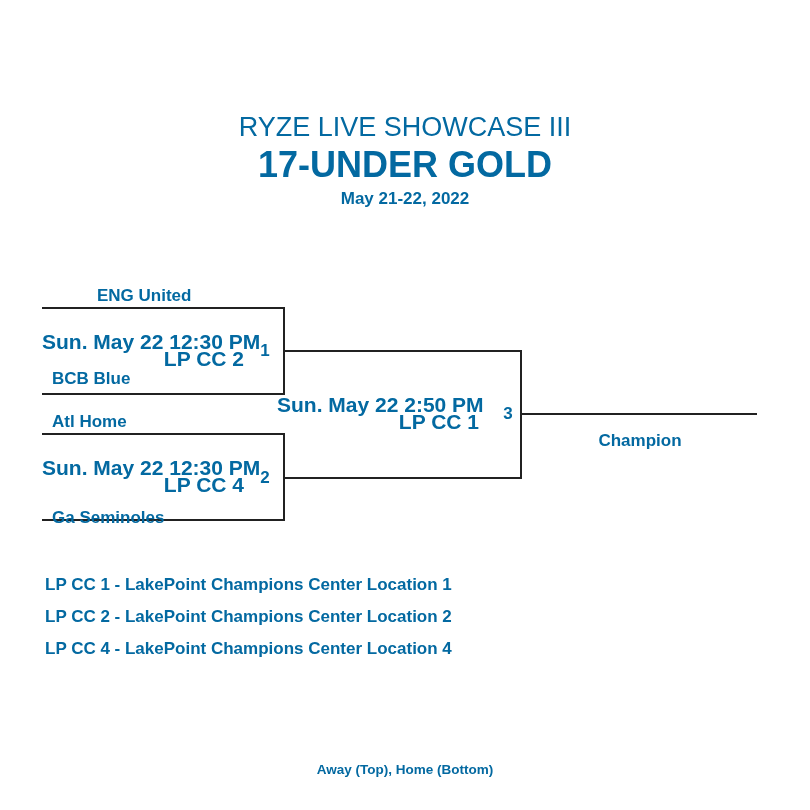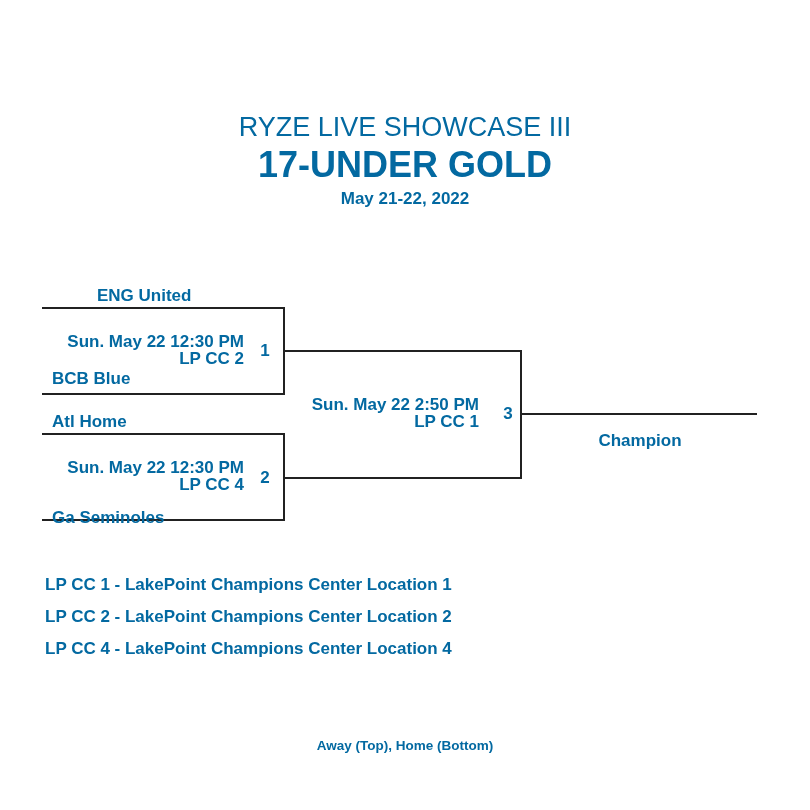--- a/index.html
+++ b/index.html
@@ -12,25 +12,25 @@
     overflow:hidden;
   }
   .abs{position:absolute;font-weight:bold;}
   .ctr{left:0;width:810px;text-align:center;}
   .event-title{top:112px;font-size:27px;line-height:31px;font-weight:500;}
   .division-title{top:144px;font-size:36px;line-height:42px;font-weight:700;}
   .event-dates{top:188px;font-size:17px;line-height:21px;}
   .hline{height:2px;background:#212121;}
   .vline{width:2px;background:#212121;}
   .team{font-size:17px;line-height:20px;font-weight:700;white-space:nowrap;}
-  .sched{width:202px;text-align:right;font-size:17px;line-height:17px;white-space:nowrap;}
+  .sched{width:202px;text-align:right;font-size:21px;line-height:17px;white-space:nowrap;}
   .gamenum{width:14px;text-align:center;font-size:17px;line-height:17px;}
   .champion{left:523px;width:234px;text-align:center;font-size:17px;line-height:21px;}
   .legend-item{left:45px;font-size:17px;line-height:17px;white-space:nowrap;}
-  .away-home-note{top:738px;font-size:13.5px;line-height:16px;font-weight:700;}
+  .away-home-note{top:762px;font-size:13.5px;line-height:16px;font-weight:700;}
   .revised-note{top:784px;font-size:17px;line-height:21px;}
 </style>
 </head>
 <body>
 
 <div id="page">
 
   <div class="abs ctr event-title">RYZE LIVE SHOWCASE III</div>
   <div class="abs ctr division-title">17-UNDER GOLD</div>
   <div class="abs ctr event-dates">May 21-22, 2022</div>

